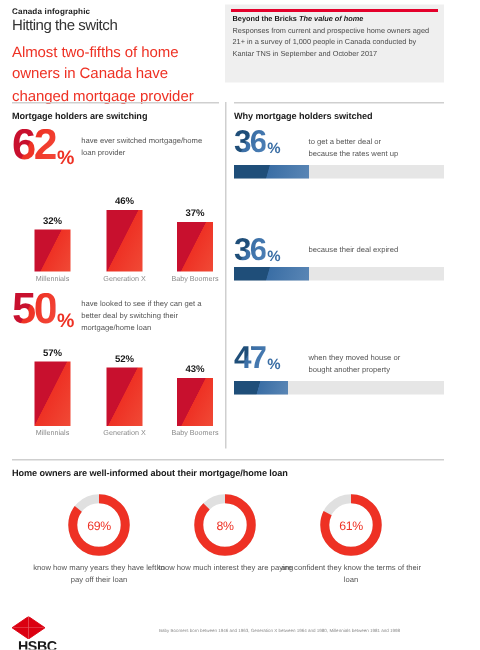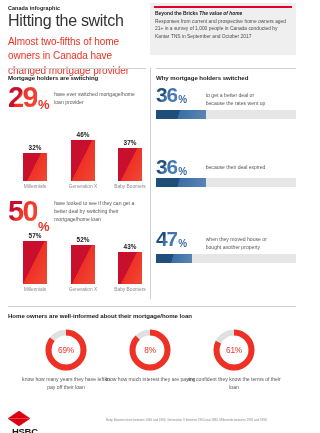--- a/index.html
+++ b/index.html
@@ -6,21 +6,21 @@
   body{
     width:300px;height:433px;background:#ffffff;
     font-family:"Liberation Sans","DejaVu Sans",sans-serif;
     color:#333333;overflow:hidden;position:relative;
   }
   .page{position:relative;width:300px;height:433px;}
 
   
   .hdr{position:absolute;left:8px;top:5px;width:138px;}
   .kicker{font-size:5.4px;font-weight:bold;color:#1a1a1a;letter-spacing:.1px;}
-  .h1{font-size:16px;font-weight:normal;color:#333333;margin-top:2px;letter-spacing:-.3px;line-height:1.05;}
+  .h1{font-size:10px;font-weight:normal;color:#333333;margin-top:2px;letter-spacing:-.3px;line-height:1.05;}
   .lede{font-size:10px;color:#ee3124;line-height:1.45;margin-top:5px;letter-spacing:-.05px;}
 
   .infobox{position:absolute;left:150px;top:3px;width:146px;height:52px;background:#efefef;}
   .infobox .redbar{position:absolute;left:4px;top:3px;width:138px;height:2px;background:#e4002b;}
   .infobox .ib-inner{position:absolute;left:5px;top:8px;width:136px;}
   .ib-title{font-size:4.9px;font-weight:bold;color:#1a1a1a;}
   .ib-title i{font-style:italic;}
   .ib-body{font-size:4.9px;color:#4b4b4b;line-height:1.62;margin-top:1.5px;}
 
   
@@ -92,21 +92,21 @@
   </div>
 
   <div class="rule" style="left:8px;top:68px;width:138px;"></div>
   <div class="rule" style="left:156px;top:68px;width:140px;"></div>
   <div class="vrule" style="left:150px;top:68px;height:231px;"></div>
   <div class="rule" style="left:8px;top:306px;width:288px;"></div>
 
   <div class="sec-h" style="left:8px;top:74px;">Mortgage holders are switching</div>
 
   <div class="bigstat" style="left:8px;top:86px;width:140px;">
-    <div class="bignum">29</div>
+    <div class="bignum">62</div>
     <div class="bigpct">%</div>
     <div class="bigtxt">have ever switched mortgage/home loan provider</div>
   </div>
 
   <div class="barchart" style="left:8px;top:126px;height:58px;">
     <div class="bargroup" style="left:4px;top:18px;width:46px;">
       <div class="barval">32%</div>
       <div class="bar" style="height:28px;"></div>
       <div class="barlbl">Millennials</div>
     </div>
@@ -115,21 +115,21 @@
       <div class="bar" style="height:41px;"></div>
       <div class="barlbl">Generation X</div>
     </div>
     <div class="bargroup" style="left:99px;top:13px;width:46px;">
       <div class="barval">37%</div>
       <div class="bar" style="height:33px;"></div>
       <div class="barlbl">Baby Boomers</div>
     </div>
   </div>
 
-  <div class="bigstat" style="left:8px;top:195px;width:140px;align-items:flex-end;">
+  <div class="bigstat" style="left:8px;top:195px;width:140px;">
     <div class="bignum">50</div>
     <div class="bigpct">%</div>
     <div class="bigtxt">have looked to see if they can get a better deal by switching their mortgage/home loan</div>
   </div>
 
   <div class="barchart" style="left:8px;top:232px;height:62px;">
     <div class="bargroup" style="left:4px;top:0px;width:46px;">
       <div class="barval">57%</div>
       <div class="bar" style="height:43px;"></div>
       <div class="barlbl">Millennials</div>

